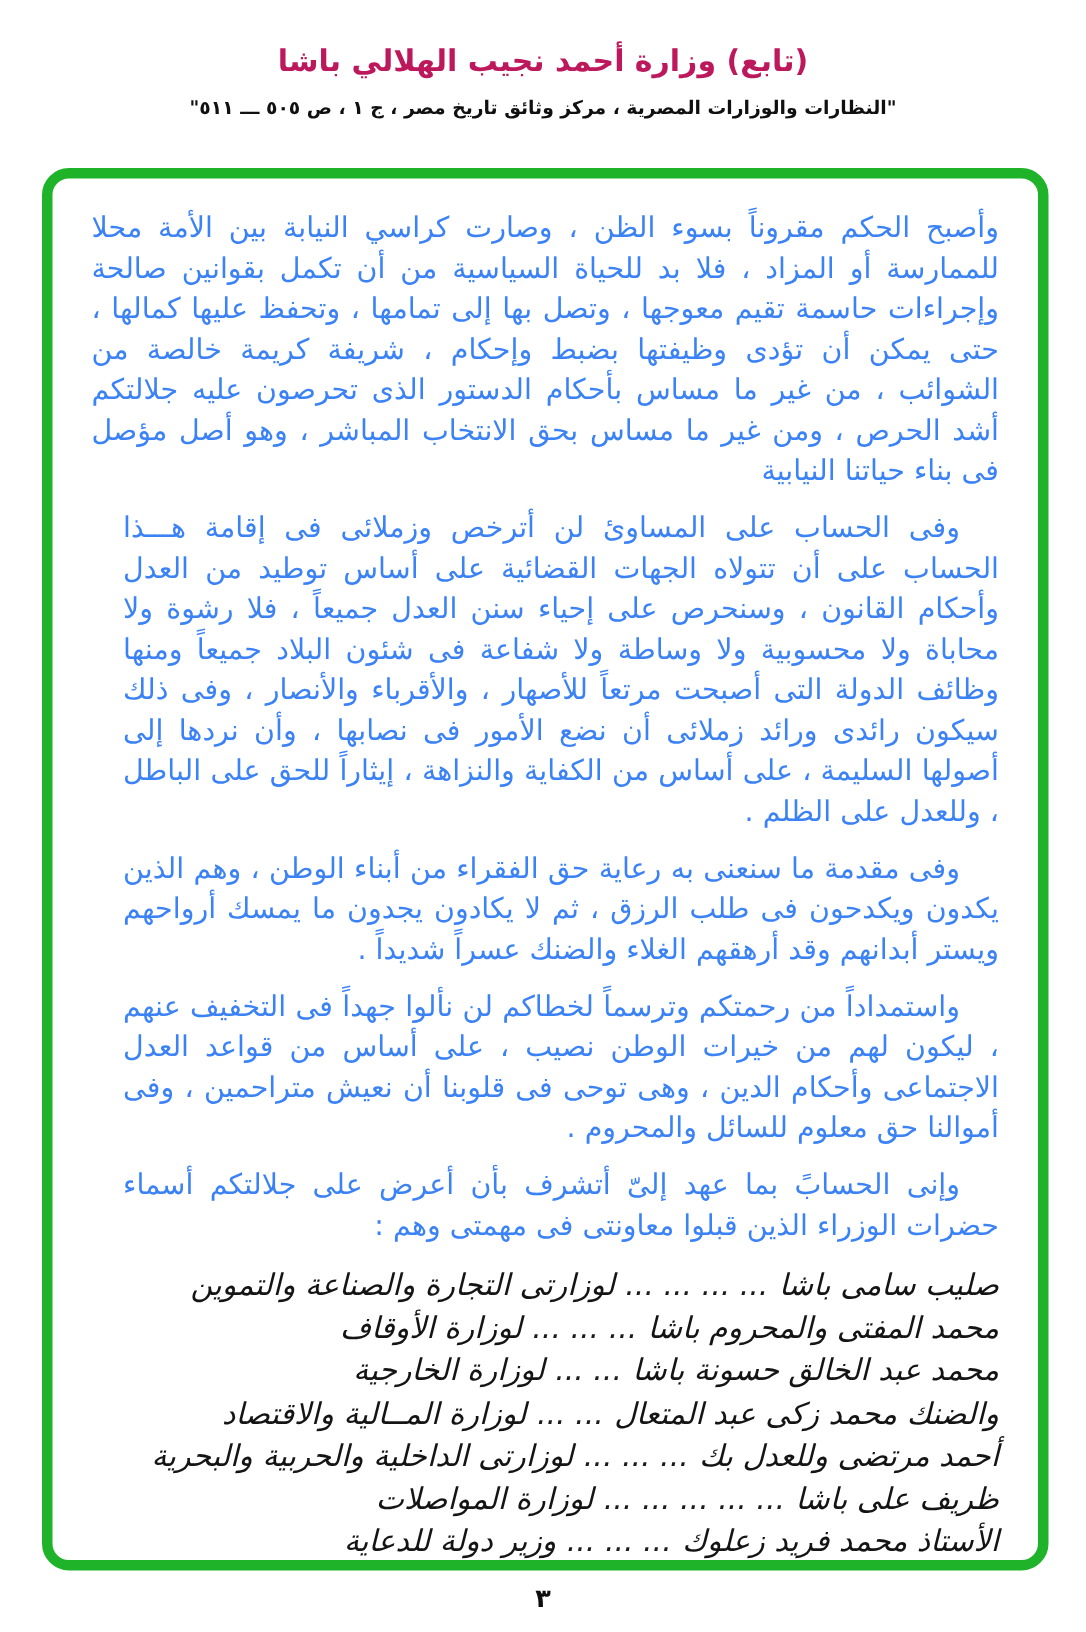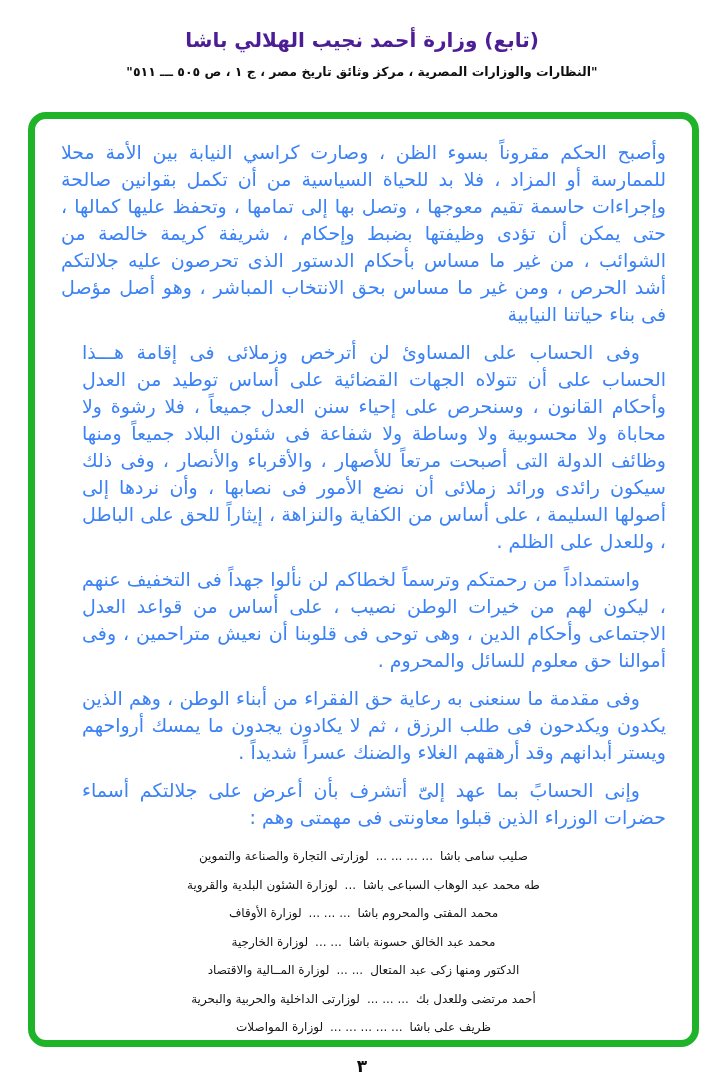--- a/index.html
+++ b/index.html
@@ -4,41 +4,42 @@
 <style>
   html,body{margin:0;padding:0;}
   body{
     width:724px;height:1088px;background:#ffffff;
     font-family:"DejaVu Sans", sans-serif;
     color:#141414;
   }
   .page{position:relative;width:724px;height:1088px;overflow:hidden;}
 
   .doc-header{position:absolute;top:28px;left:0;width:724px;text-align:center;direction:rtl;}
-  .doc-title{font-size:20px;font-weight:700;color:#4c1d95;letter-spacing:0;}
+  .doc-title{font-size:20px;font-weight:700;color:#be185d;letter-spacing:0;}
   .doc-subtitle{font-size:12.5px;font-weight:700;margin-top:12px;color:#101010;}
 
   .frame{
     position:absolute;left:28px;top:112px;width:671px;height:935px;
     box-sizing:border-box;border:7px solid #1fb32a;border-radius:18px;
     padding:20px 26px 14px 26px;overflow:hidden;background:#ffffff;
   }
 
   .para{
     direction:rtl;text-align:justify;
     font-size:19px;line-height:27px;
     margin:0 0 11px 0;color:#3b82f6;
   }
   .para.indent{text-indent:26px;margin-left:21px;}
 
   .ministers{margin-top:8px;}
   .m-row{
-    direction:rtl;text-align:center;
-    font-size:12px;line-height:28.5px;color:#141414;
+    direction:rtl;
+    font-size:20px;line-height:28.5px;color:#141414;
     white-space:nowrap;
+    font-style:italic;
   }
   .m-dots{margin:0 7px;letter-spacing:1.5px;color:#1a1a1a;}
 
   .pagenum{
     position:absolute;bottom:12px;left:0;width:724px;
     text-align:center;font-size:17px;font-weight:700;color:#0d0d0d;
   }
 </style>
 </head>
 <body>
@@ -47,45 +48,42 @@
 
   <div class="doc-header">
     <div class="doc-title">(تابع) وزارة أحمد نجيب الهلالي باشا</div>
     <div class="doc-subtitle">"النظارات والوزارات المصرية ، مركز وثائق تاريخ مصر ، ج ١ ، ص ٥٠٥ ـــ ٥١١"</div>
   </div>
 
   <div class="frame" style="border-color: rgb(31, 179, 42);">
 
     <p class="para">وأصبح الحكم مقروناً بسوء الظن ، وصارت كراسي النيابة بين الأمة محلا للممارسة أو المزاد ، فلا بد للحياة السياسية من أن تكمل بقوانين صالحة وإجراءات حاسمة تقيم معوجها ، وتصل بها إلى تمامها ، وتحفظ عليها كمالها ، حتى يمكن أن تؤدى وظيفتها بضبط وإحكام ، شريفة كريمة خالصة من الشوائب ، من غير ما مساس بأحكام الدستور الذى تحرصون عليه جلالتكم أشد الحرص ، ومن غير ما مساس بحق الانتخاب المباشر ، وهو أصل مؤصل فى بناء حياتنا النيابية</p>
     <p class="para indent">وفى الحساب على المساوئ لن أترخص وزملائى فى إقامة هـــذا الحساب على أن تتولاه الجهات القضائية على أساس توطيد من العدل وأحكام القانون ، وسنحرص على إحياء سنن العدل جميعاً ، فلا رشوة ولا محاباة ولا محسوبية ولا وساطة ولا شفاعة فى شئون البلاد جميعاً ومنها وظائف الدولة التى أصبحت مرتعاً للأصهار ، والأقرباء والأنصار ، وفى ذلك سيكون رائدى ورائد زملائى أن نضع الأمور فى نصابها ، وأن نردها إلى أصولها السليمة ، على أساس من الكفاية والنزاهة ، إيثاراً للحق على الباطل ، وللعدل على الظلم .</p>
+    <p class="para indent">وفى مقدمة ما سنعنى به رعاية حق الفقراء من أبناء الوطن ، وهم الذين يكدون ويكدحون فى طلب الرزق ، ثم لا يكادون يجدون ما يمسك أرواحهم ويستر أبدانهم وقد أرهقهم الغلاء والضنك عسراً شديداً .</p>
     <p class="para indent">واستمداداً من رحمتكم وترسماً لخطاكم لن نألوا جهداً فى التخفيف عنهم ، ليكون لهم من خيرات الوطن نصيب ، على أساس من قواعد العدل الاجتماعى وأحكام الدين ، وهى توحى فى قلوبنا أن نعيش متراحمين ، وفى أموالنا حق معلوم للسائل والمحروم .</p>
-    <p class="para indent">وفى مقدمة ما سنعنى به رعاية حق الفقراء من أبناء الوطن ، وهم الذين يكدون ويكدحون فى طلب الرزق ، ثم لا يكادون يجدون ما يمسك أرواحهم ويستر أبدانهم وقد أرهقهم الغلاء والضنك عسراً شديداً .</p>
     <p class="para indent">وإنى الحسابً بما عهد إلىّ أتشرف بأن أعرض على جلالتكم أسماء حضرات الوزراء الذين قبلوا معاونتى فى مهمتى وهم :</p>
 
     <div class="ministers">
 
       <div class="m-row">
         <span class="m-name">صليب سامى باشا</span><span class="m-dots">... ... ... ...</span><span class="m-min">لوزارتى التجارة والصناعة والتموين</span>
       </div>
 
-      <div class="m-row">
-        <span class="m-name">طه محمد عبد الوهاب السباعى باشا</span><span class="m-dots">...</span><span class="m-min">لوزارة الشئون البلدية والقروية</span>
-      </div>
 
 
       <div class="m-row">
         <span class="m-name">محمد المفتى والمحروم باشا</span><span class="m-dots">... ... ...</span><span class="m-min">لوزارة الأوقاف</span>
       </div>
 
       <div class="m-row">
         <span class="m-name">محمد عبد الخالق حسونة باشا</span><span class="m-dots">... ...</span><span class="m-min">لوزارة الخارجية</span>
       </div>
 
       <div class="m-row">
-        <span class="m-name">الدكتور ومنها زكى عبد المتعال</span><span class="m-dots">... ...</span><span class="m-min">لوزارة المــالية والاقتصاد</span>
+        <span class="m-name">والضنك محمد زكى عبد المتعال</span><span class="m-dots">... ...</span><span class="m-min">لوزارة المــالية والاقتصاد</span>
       </div>
 
       <div class="m-row">
         <span class="m-name">أحمد مرتضى وللعدل بك</span><span class="m-dots">... ... ...</span><span class="m-min">لوزارتى الداخلية والحربية والبحرية</span>
       </div>
 
 
       <div class="m-row">
         <span class="m-name">ظريف على باشا</span><span class="m-dots">... ... ... ... ...</span><span class="m-min">لوزارة المواصلات</span>
       </div>

